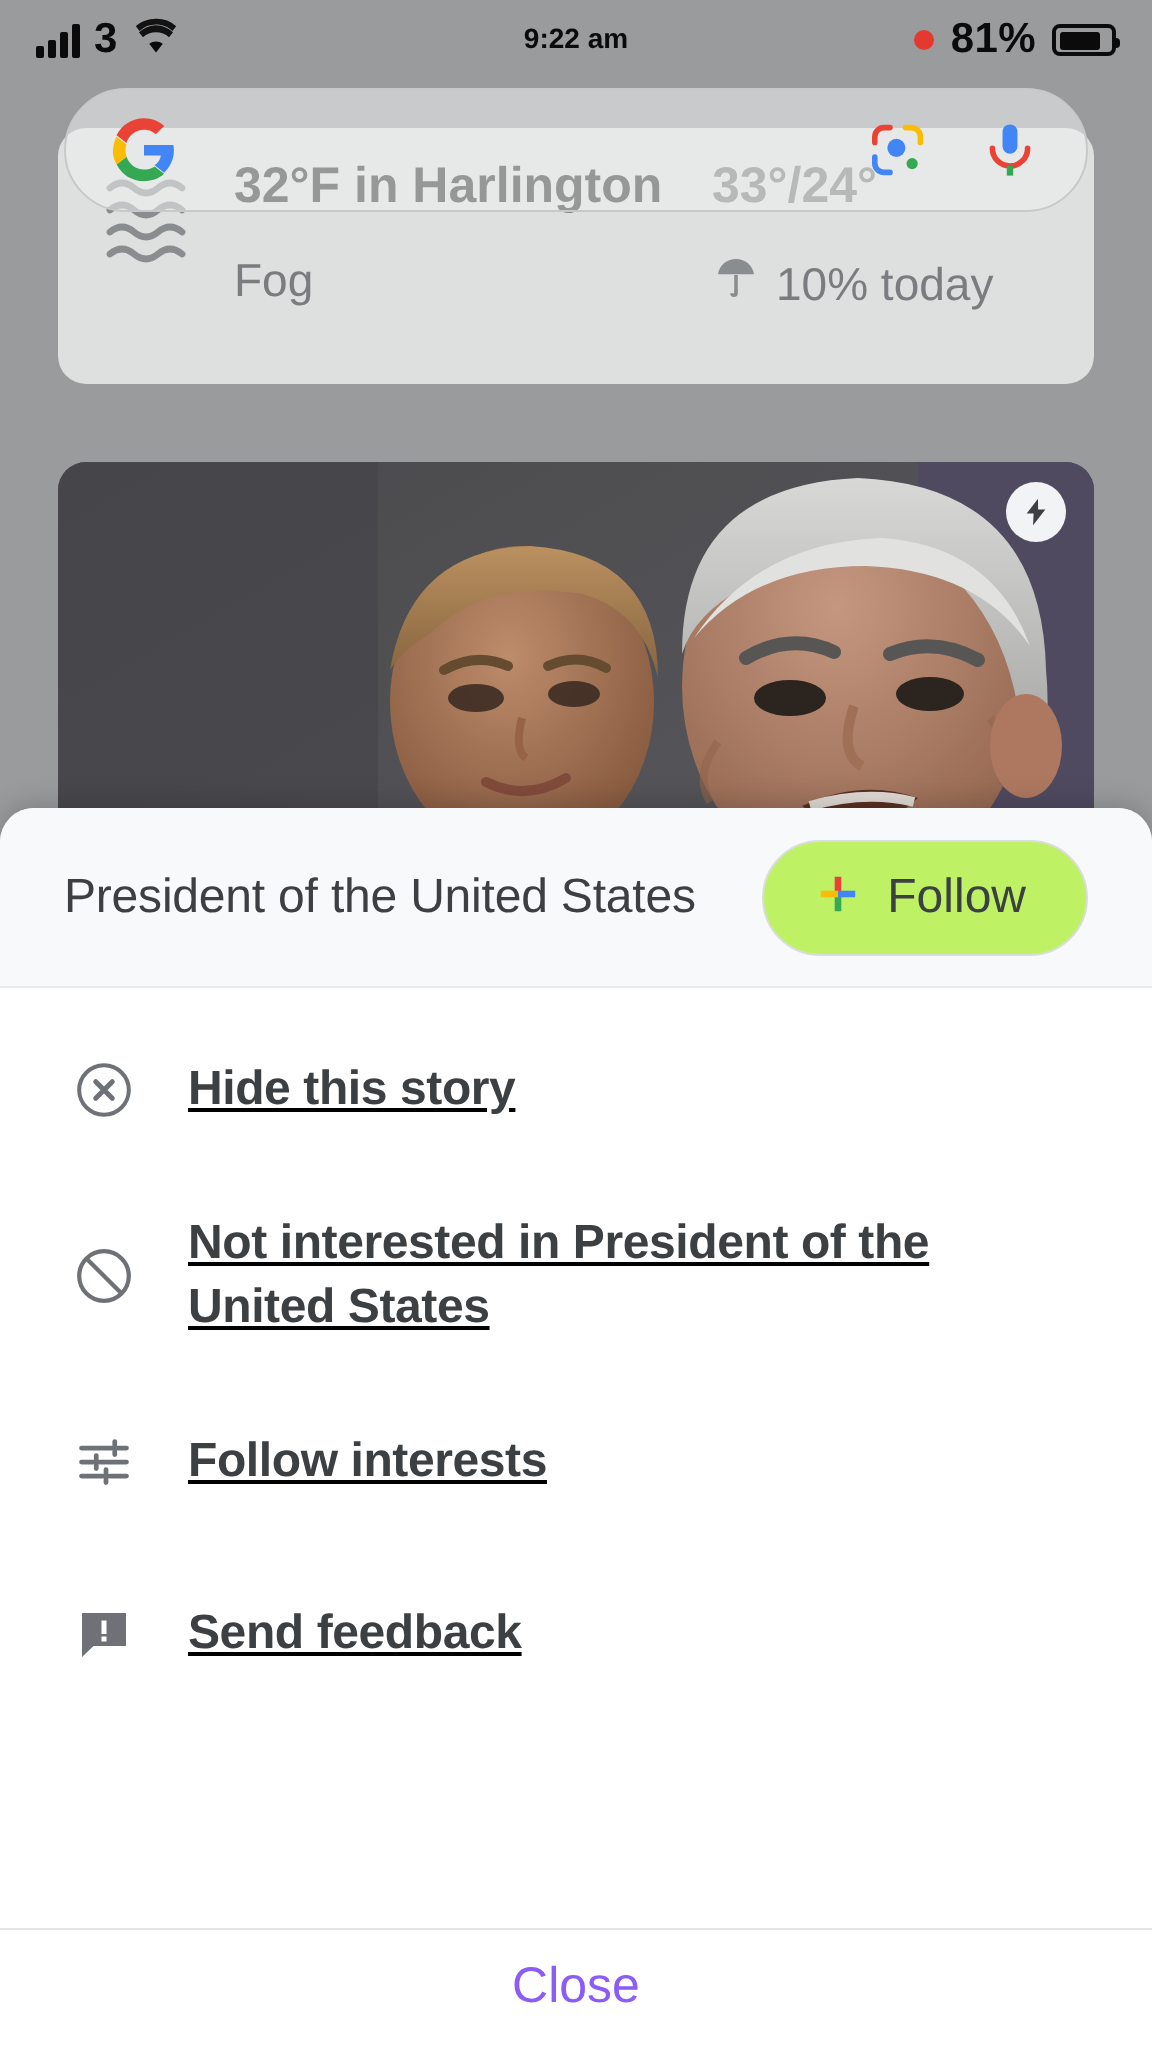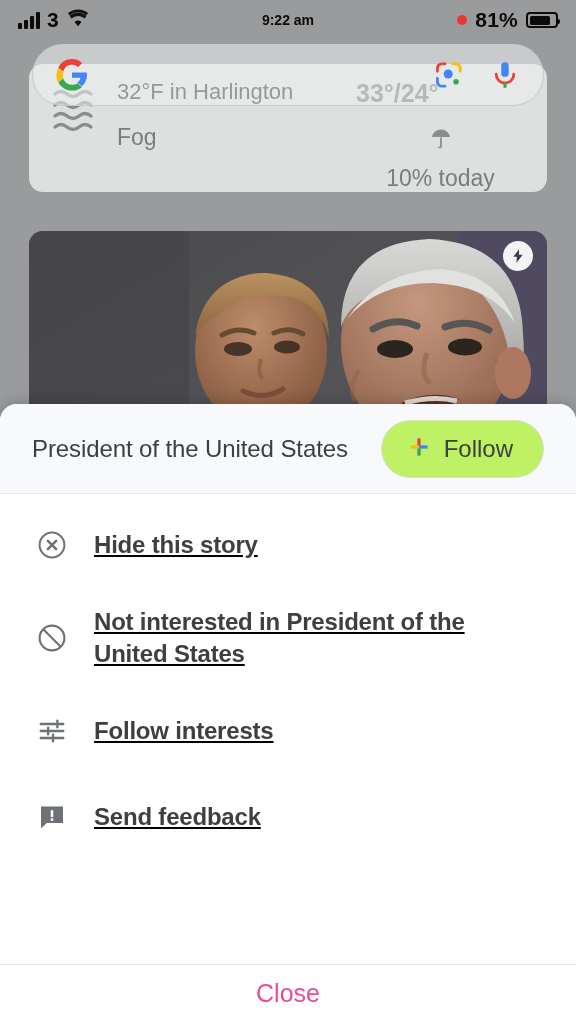--- a/index.html
+++ b/index.html
@@ -66,25 +66,25 @@
   #weather-card {
     position:absolute; top:64px; left:29px; width:518px; height:128px;
     background:rgba(244,245,246,0.75);
     border-radius:14px;
     z-index:6;
     padding:14px 22px;
   }
   .w-row { display:flex; align-items:flex-start; }
   .fog-ic { width:56px; margin-right:10px; padding-top:6px; }
   .w-mid { flex:1; }
-  .w-temp { font-size:22px; font-weight:normal; color:#2b2b2b; line-height:1.25; }
+  .w-temp { font-size:25px; font-weight:bold; color:#2b2b2b; line-height:1.25; }
   .w-cond { font-size:23px; color:#7a7d80; margin-top:18px; }
   .w-right { text-align:left; width:175px; padding-left:6px; }
   .w-hilo { font-size:25px; font-weight:bold; color:#737373; line-height:1.25; }
-  .w-rain { font-size:23px; color:#7a7d80; margin-top:18px; display:flex; align-items:center; gap:8px;flex-direction:column; }
+  .w-rain { font-size:23px; color:#7a7d80; margin-top:18px; display:flex; align-items:center; gap:8px; }
 
   
   #news-card {
     position:absolute; top:231px; left:29px; width:518px; height:300px;
     border-radius:14px; overflow:hidden; z-index:6;
   }
   #news-photo { position:absolute; inset:0; }
   #amp-badge {
     position:absolute; top:10px; right:14px;
     width:30px; height:30px; border-radius:50%;
@@ -130,21 +130,21 @@
     letter-spacing:-0.2px;
   }
   .menu-item.two-line { min-height:100px; }
 
   #sheet-footer {
     position:absolute; bottom:0; left:0; width:576px; height:60px;
     border-top:1px solid #e3e5e7;
     display:flex; align-items:flex-start; justify-content:center;
     padding-top:14px;
   }
-  #close-btn { font-size:25px; color:#ec4899; cursor:pointer; background:none; border:none; font-family:inherit; }
+  #close-btn { font-size:25px; color:#8b5cf6; cursor:pointer; background:none; border:none; font-family:inherit; }
 </style>
 </head>
 <body>
 
 <div id="screen">
 
   <div id="feed-bg">
 
     <div id="weather-card">
       <div class="w-row">

